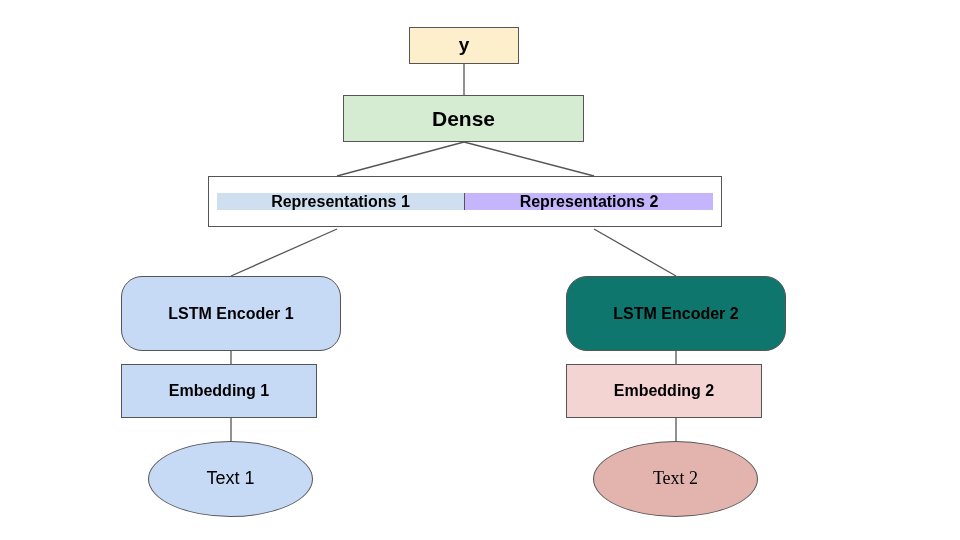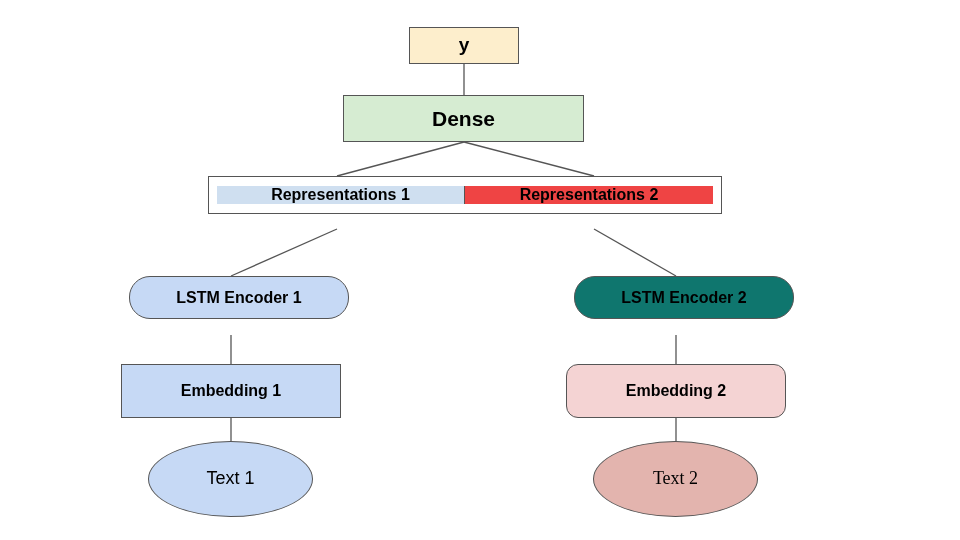--- a/index.html
+++ b/index.html
@@ -46,56 +46,55 @@
     font-size: 19px;
   }
   .n-dense {
     left: 343px; top: 95px;
     width: 241px; height: 47px;
     background: #d6ecd2;
     font-size: 21px;
   }
   .n-rep-bar {
     left: 208px; top: 176px;
-    width: 514px; height: 38px;
+    width: 514px; height: 51px;
     border: 1px solid #555555;
     background: transparent;
     padding: 8px;
     display: flex;
   }
   .rep-half {
     box-sizing: border-box;
     flex: 1 1 50%;
     display: flex;
     align-items: center;
     justify-content: center;
     font-size: 16px;
     font-weight: bold;
     color: #000;
   }
   .rep-half.left  { background: #cfdff0; border-right: 1px solid #555555; }
-  .rep-half.right { background: #ef4444; }
+  .rep-half.right { background: #c4b5fd; }
 
   .n-enc {
     top: 276px;
-    width: 220px; height: 43px;
+    width: 220px; height: 75px;
     border-radius: 21px;
     font-size: 16px;
-    margin-left: 8px;
   }
   .n-enc.left  { left: 121px; background: #c6d9f5; }
   .n-enc.right { left: 566px; background: #0f766e; }
 
   .n-emb {
     top: 364px;
-    width: 220px; height: 54px;
+    width: 196px; height: 54px;
     font-size: 16px;
   }
   .n-emb.left  { left: 121px; background: #c6d9f5; }
-  .n-emb.right { left: 566px; background: #f4d3d3; border-radius: 12px; }
+  .n-emb.right { left: 566px; background: #f4d3d3; }
 
   .n-text {
     top: 441px;
     width: 165px; height: 76px;
     border-radius: 50%;
     font-size: 18px;
     font-weight: normal;
   }
   .n-text.left  { left: 148px; background: #c6d9f5; }
   .n-text.right { left: 593px; background: #e3b4ae; font-family: Liberation Serif, serif; }

